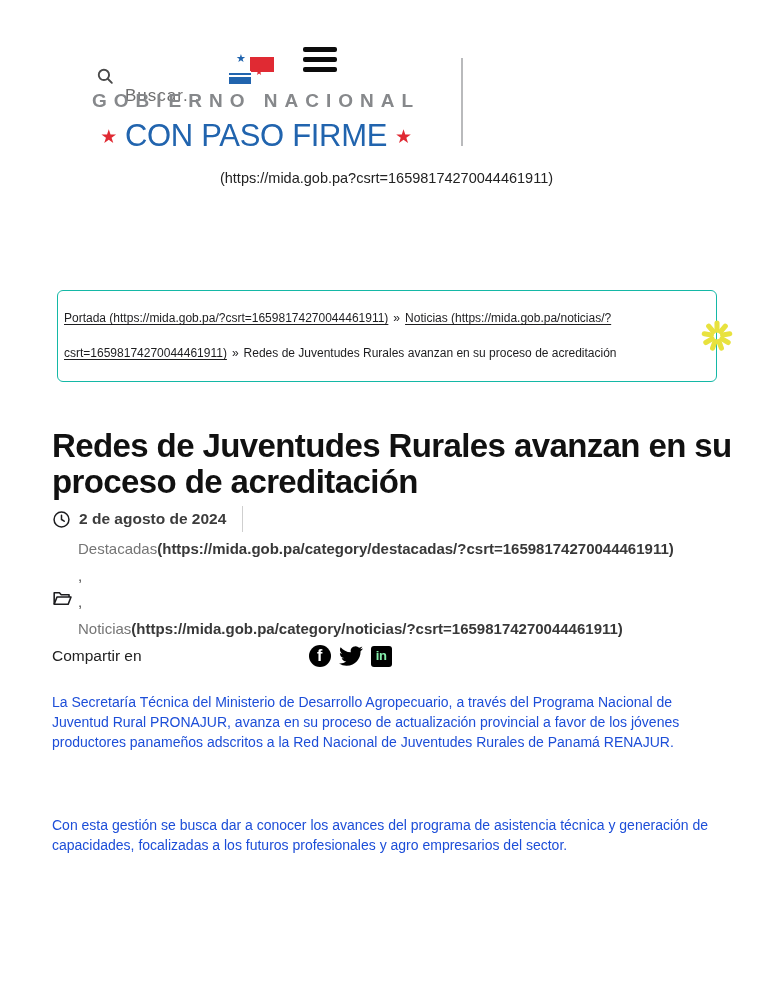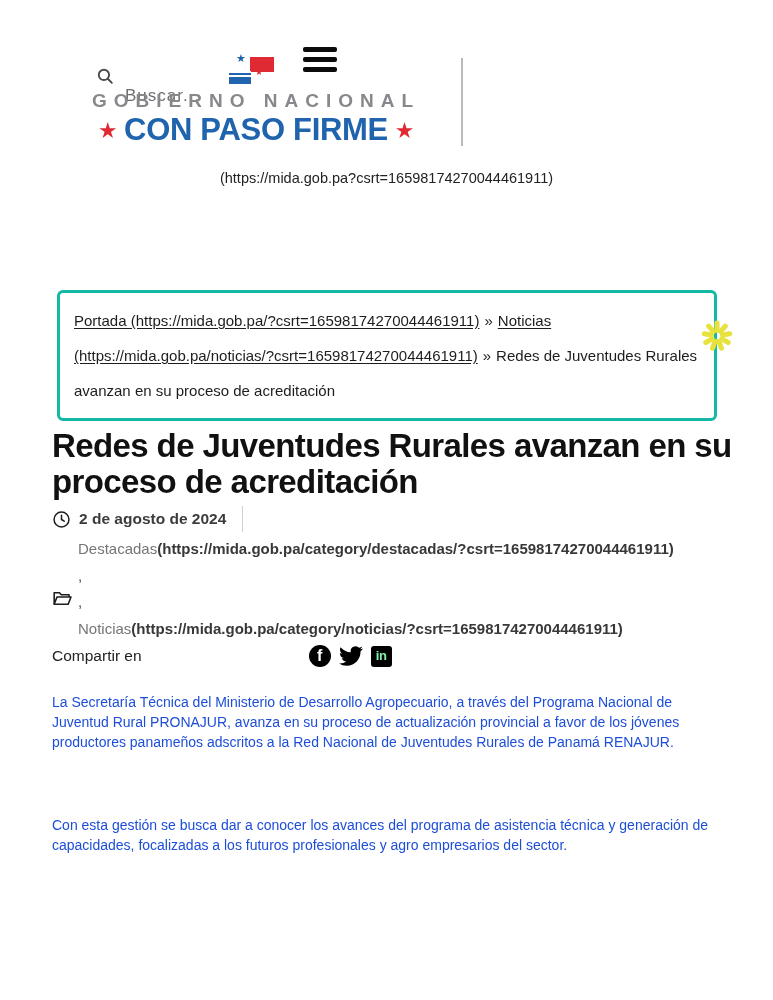--- a/index.html
+++ b/index.html
@@ -18,33 +18,33 @@
   .flag .rect-red  { position:absolute; left:22px; top:2px; width:24px; height:15px; background:#e02a33; }
   .flag .rect-blue { position:absolute; left:1px;  top:16px; width:22px; height:13px; background:#2164ae; border-top:2px solid #fff; }
   .flag .rect-blue:before { content:""; position:absolute; left:0; top:2px; right:0; height:2px; background:#fff; }
   .flag .star-red  { position:absolute; left:27px; top:12px; color:#e02a33; font-size:9px; }
   .hamburger { position:absolute; left:303px; top:47px; width:34px; cursor:pointer; }
   .hamburger .bar { height:5px; background:#0c0c0c; border-radius:2px; margin-bottom:5px; }
   .hamburger .bar:last-child { margin-bottom:0; }
 
   .logo-block { position:absolute; left:61px; top:90px; width:390px; text-align:center; cursor:pointer; }
   .logo-line1 { font-size:19px; font-weight:700; color:#86888b; letter-spacing:7px; white-space:nowrap; }
-  .logo-line2 { margin-top:0; font-size:31px; font-weight:700; color:#2164ae; letter-spacing:-0.3px; white-space:nowrap; }
+  .logo-line2 { margin-top:6px; font-size:31px; font-weight:400; color:#2164ae; letter-spacing:-0.3px; white-space:nowrap; }
   .logo-line2 .star { color:#e02a33; font-size:19px; vertical-align:3px; padding:0 8px; }
 
   .ministry-divider { position:absolute; left:461px; top:58px; width:2px; height:88px; background:#b9babc; }
   .ministry { position:absolute; left:487px; top:60px; font-size:23px; font-weight:700; color:#77787a; line-height:29px; letter-spacing:0.4px; }
 
   .home-url { position:absolute; top:170px; left:0; width:100%; text-align:center; font-size:14.5px; color:#222; }
 
   
   .breadcrumb-wrap { position:absolute; left:57px; top:290px; width:660px; }
   .breadcrumb {
-    border:3px solid #14b8a6; border-radius:6px; background:#fff;
-    padding:10px 14px; font-size:15px; line-height:35px; color:#1d1d1f;
+    border:1px solid #14b8a6; border-radius:6px; background:#fff;
+    padding:10px 6px; font-size:12px; line-height:35px; color:#1d1d1f;
   }
   .crumb-link { text-decoration:underline; text-underline-offset:2px; cursor:pointer; }
   .crumb-sep { margin:0 5px; }
   .spinner { position:absolute; right:-18px; top:28px; width:36px; height:36px; }
 
   
   .content { position:absolute; left:52px; top:428px; width:670px; }
   .article-title {
     font-size:33px; font-weight:700; color:#111; line-height:36px;
     letter-spacing:-0.6px; margin-bottom:6px; width:680px;

